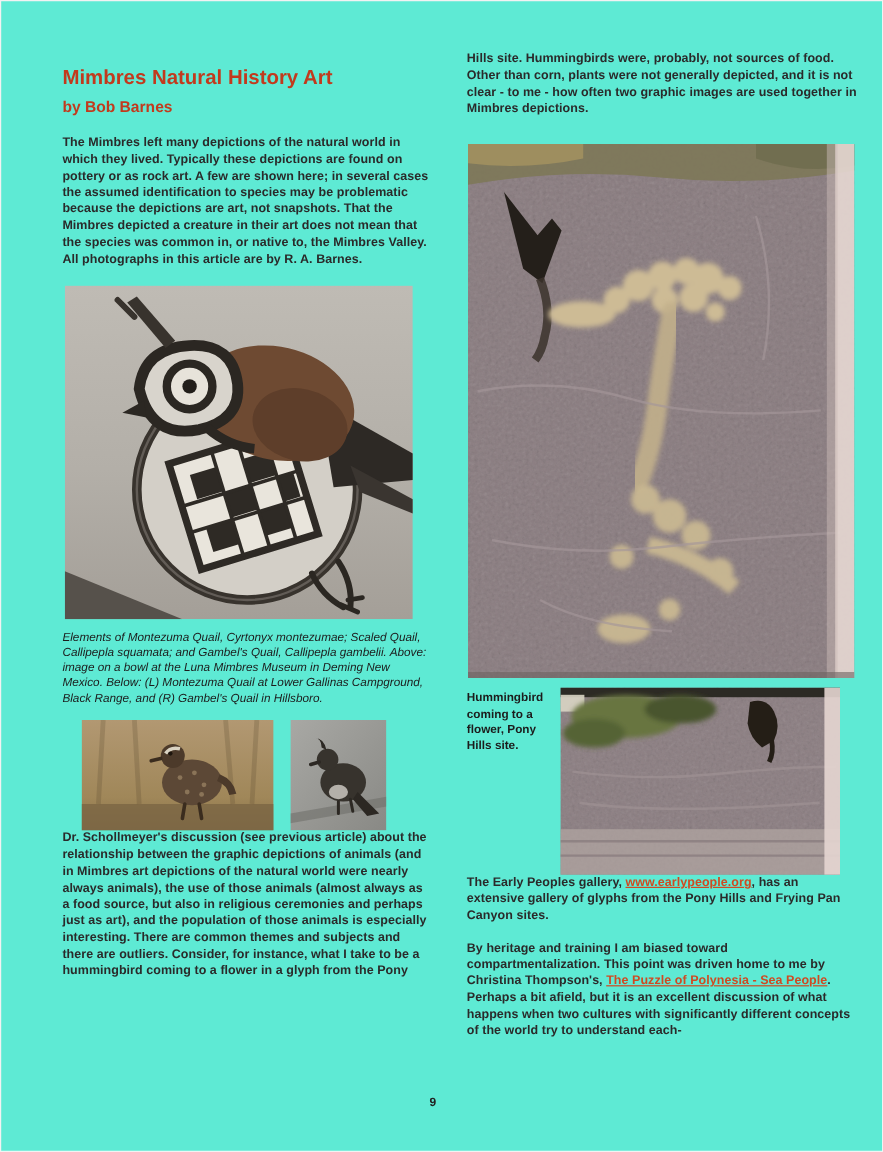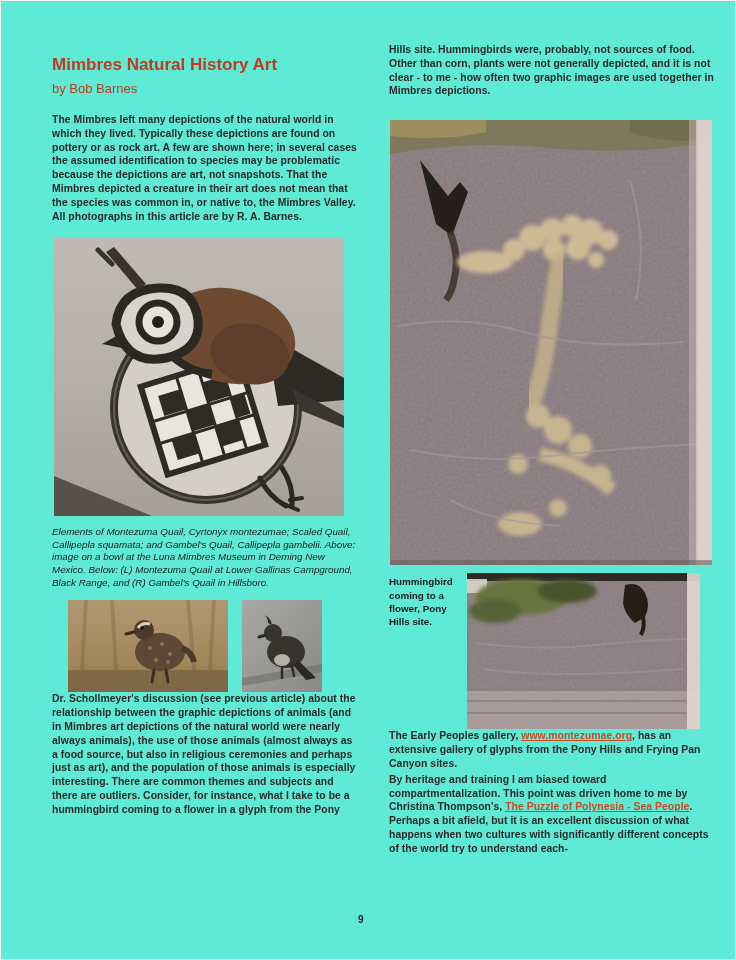--- a/index.html
+++ b/index.html
@@ -5,23 +5,23 @@
   html,body{margin:0;padding:0;background:#e9e9e9;}
   .page{
     position:relative;width:736px;height:960px;margin:0 auto;background:#5eead4;
     font-family:"Liberation Sans", sans-serif;color:#262626;overflow:hidden;
     box-shadow:inset 0 0 0 1px #f2f2f2;
   }
   .col{position:absolute;}
   .col-left{left:52px;top:55px;width:309px;}
   .col-right{left:389px;top:43px;width:325px;}
   h1.title{margin:0 0 6px 0;font-size:17px;line-height:20px;font-weight:700;color:#c23a1d;}
-  h2.byline{margin:0 0 16px 0;font-size:13px;line-height:16px;font-weight:400;color:#c23a1d;}
+  h2.byline{margin:0 0 16px 0;font-size:13px;line-height:16px;font-weight:700;color:#c23a1d;}
   p.body{margin:0;font-size:10.4px;line-height:1.33;font-weight:700;color:#2a2a2a;letter-spacing:.05px;}
-  p.body + p.body{margin-top:2px;}
+  p.body + p.body{margin-top:13px;}
   .figure{margin:0;padding:0;line-height:0;}
   .pottery-fig{margin:14px 0 10px 2px;width:290px;height:278px;}
   .caption{font-size:9.8px;line-height:1.32;font-weight:400;font-style:italic;color:#1c1c1c;margin:0 0 10px 0;}
   .photo-row{display:flex;gap:14px;margin:0 0 0 16px;}
   .photo-row .figure{height:92px;}
   .discussion{margin-top:15px;}
   .big-fig{margin:22px 0 0 1px;width:322px;height:445px;}
   .small-row{display:flex;gap:16px;margin-top:8px;align-items:flex-start;}
   .side-caption{width:62px;font-size:9.8px;line-height:1.35;font-weight:700;font-style:normal;color:#1c1c1c;margin:2px 0 0 0;}
   .small-fig{width:233px;height:156px;}
@@ -266,19 +266,19 @@
           <g stroke="#8a7d7f" fill="none" opacity="0.8">
             <path d="M0 128 H233" stroke-width="2"></path>
             <path d="M0 140 H233" stroke-width="2"></path>
           </g>
 
           <rect x="220" width="13" height="156" fill="#e5d6d1" opacity="0.9"></rect>
         </svg>
       </div>
     </div>
 
-    <p class="body early"><span>The Early Peoples gallery, </span><a class="art-link">www.montezumae.org</a><span>, has an extensive gallery of glyphs from the Pony Hills and Frying Pan Canyon sites.</span></p>
+    <p class="body early"><span>The Early Peoples gallery, </span><a class="art-link">www.earlypeople.org</a><span>, has an extensive gallery of glyphs from the Pony Hills and Frying Pan Canyon sites.</span></p>
 
     <p class="body heritage"><span>By heritage and training I am biased toward compartmentalization.  This point was driven home to me by Christina Thompson's, </span><a class="art-link">The Puzzle of Polynesia - Sea People</a><span>.  Perhaps a bit afield, but it is an excellent discussion of what happens when two cultures with significantly different concepts of the world try to understand each-</span></p>
   </div>
 
   <div class="page-number">9</div>
 </div>
 
 </body></html>

